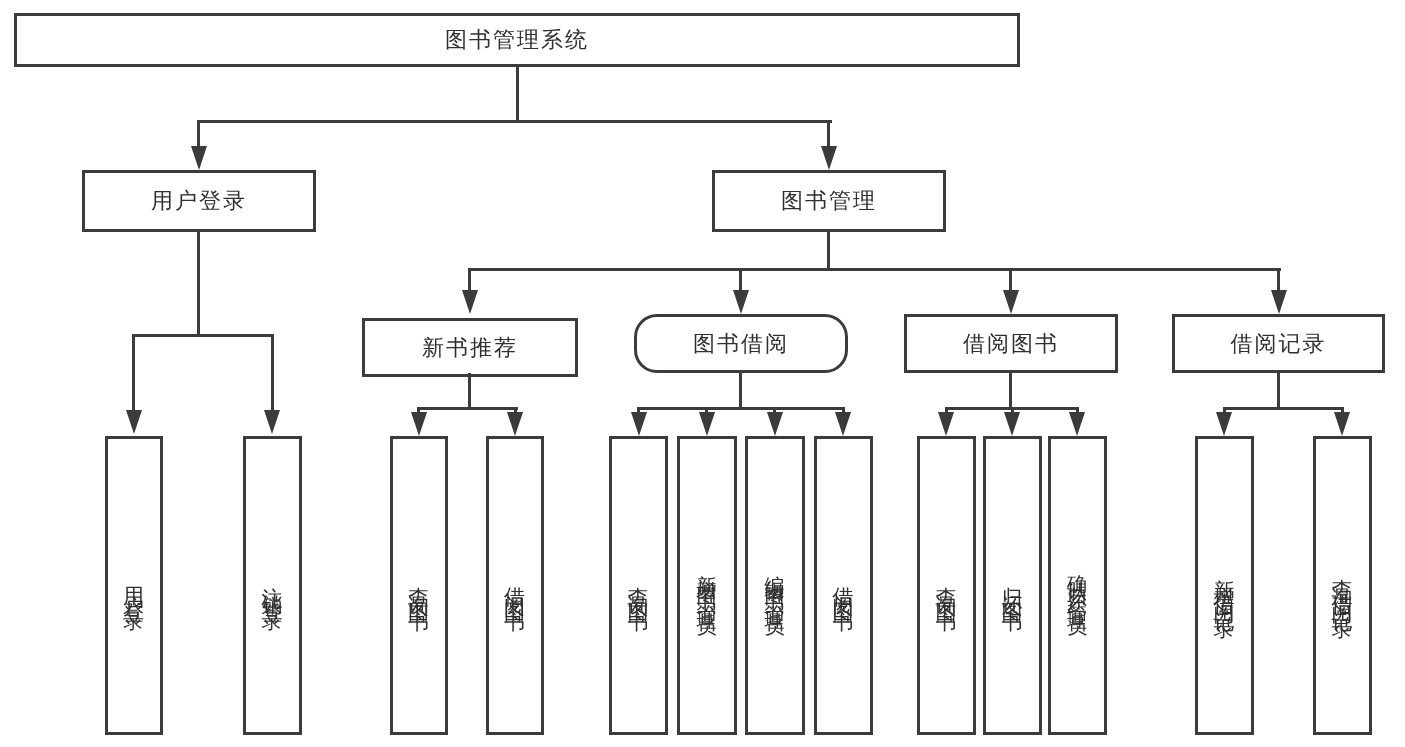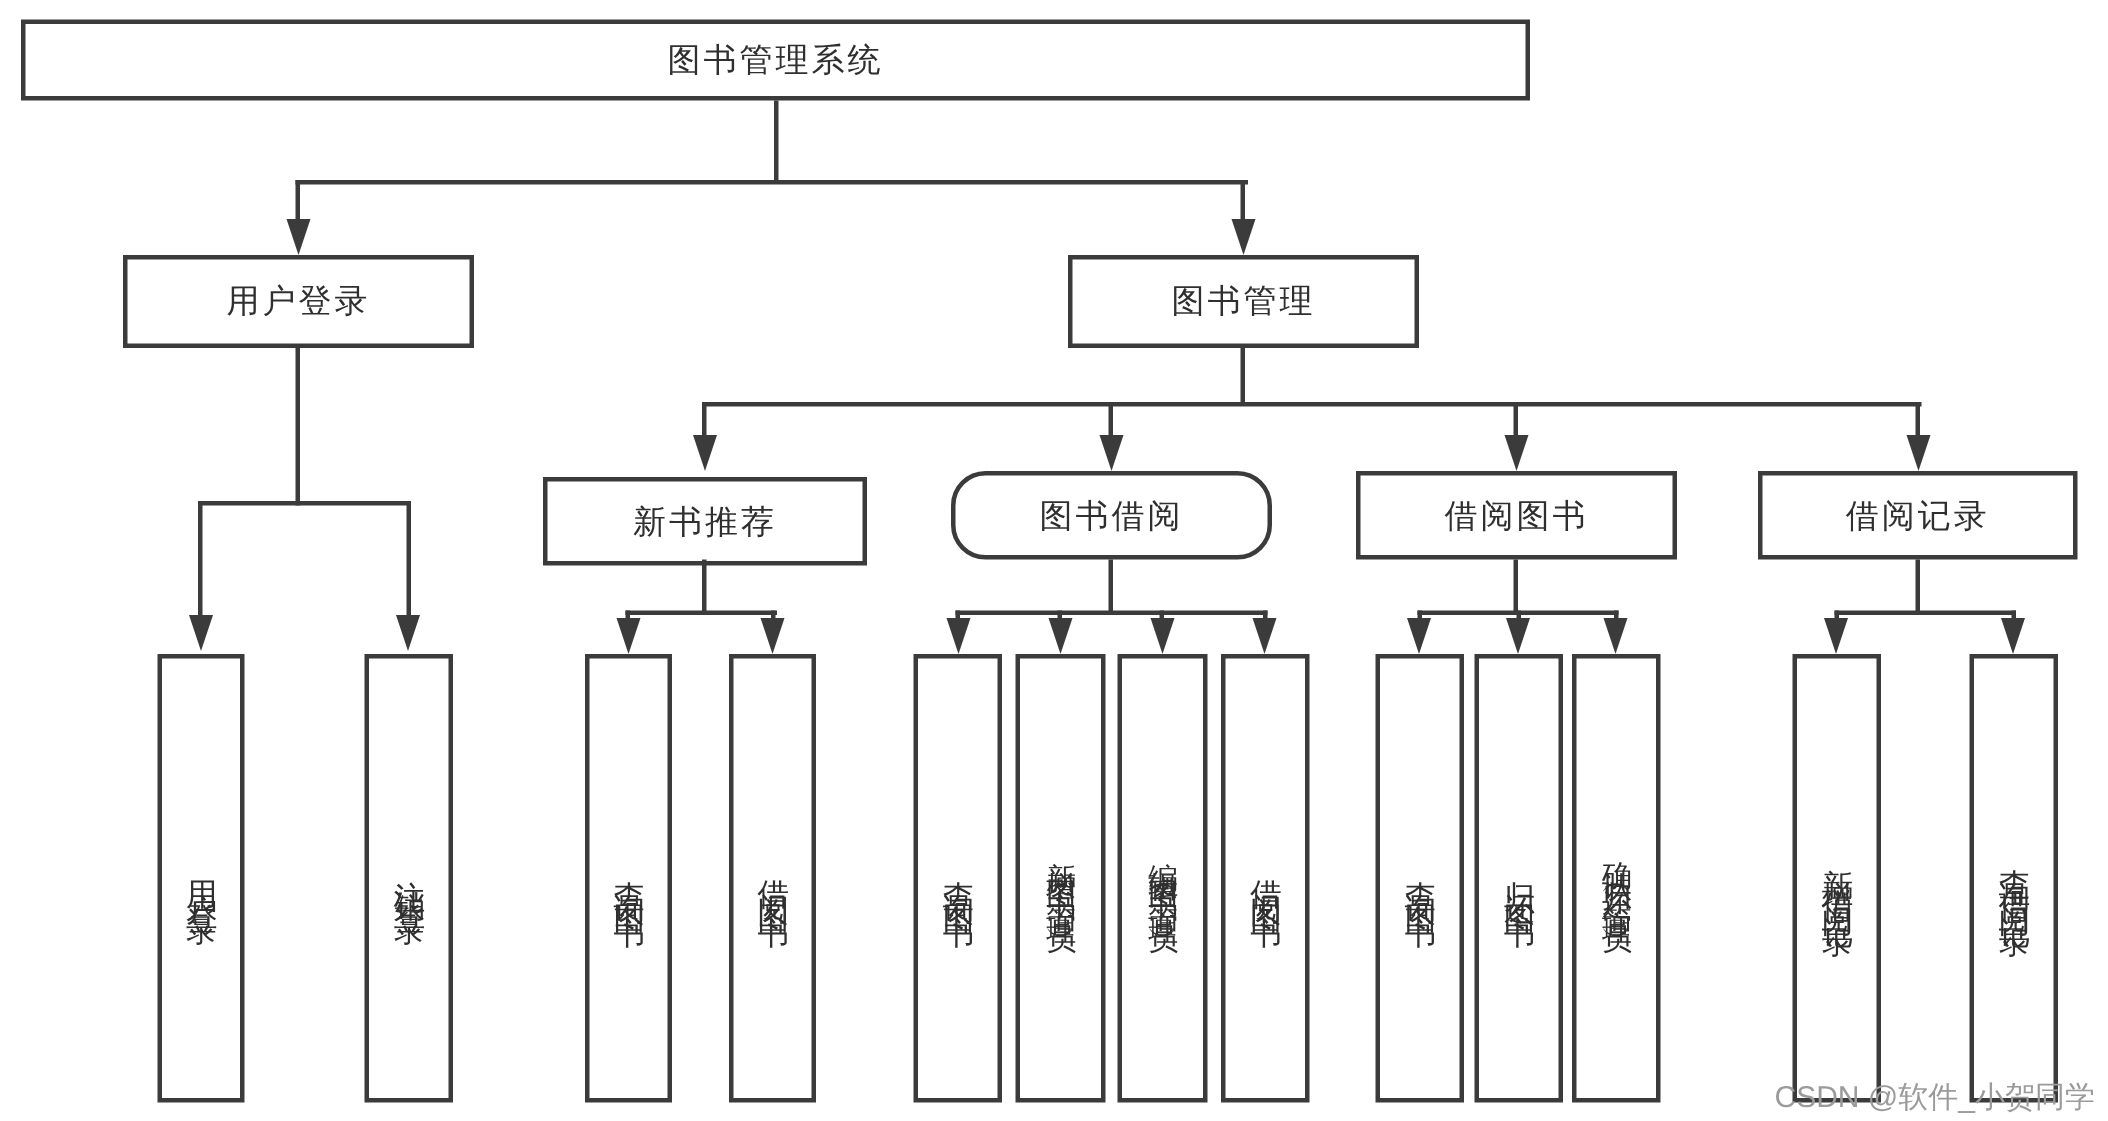--- a/index.html
+++ b/index.html
@@ -185,15 +185,14 @@
     <span>确认归还（管理员）</span>
   </div>
 
   <div class="box v" style="left:1195px; top:436px; width:59px; height:299px;">
     <span>新增借阅记录</span>
   </div>
   <div class="box v" style="left:1313px; top:436px; width:59px; height:299px;">
     <span>查询借阅记录</span>
   </div>
 
-  <div class="watermark">CSDN @软件_小贺同学</div>
 
 </div>
 
 </body></html>

